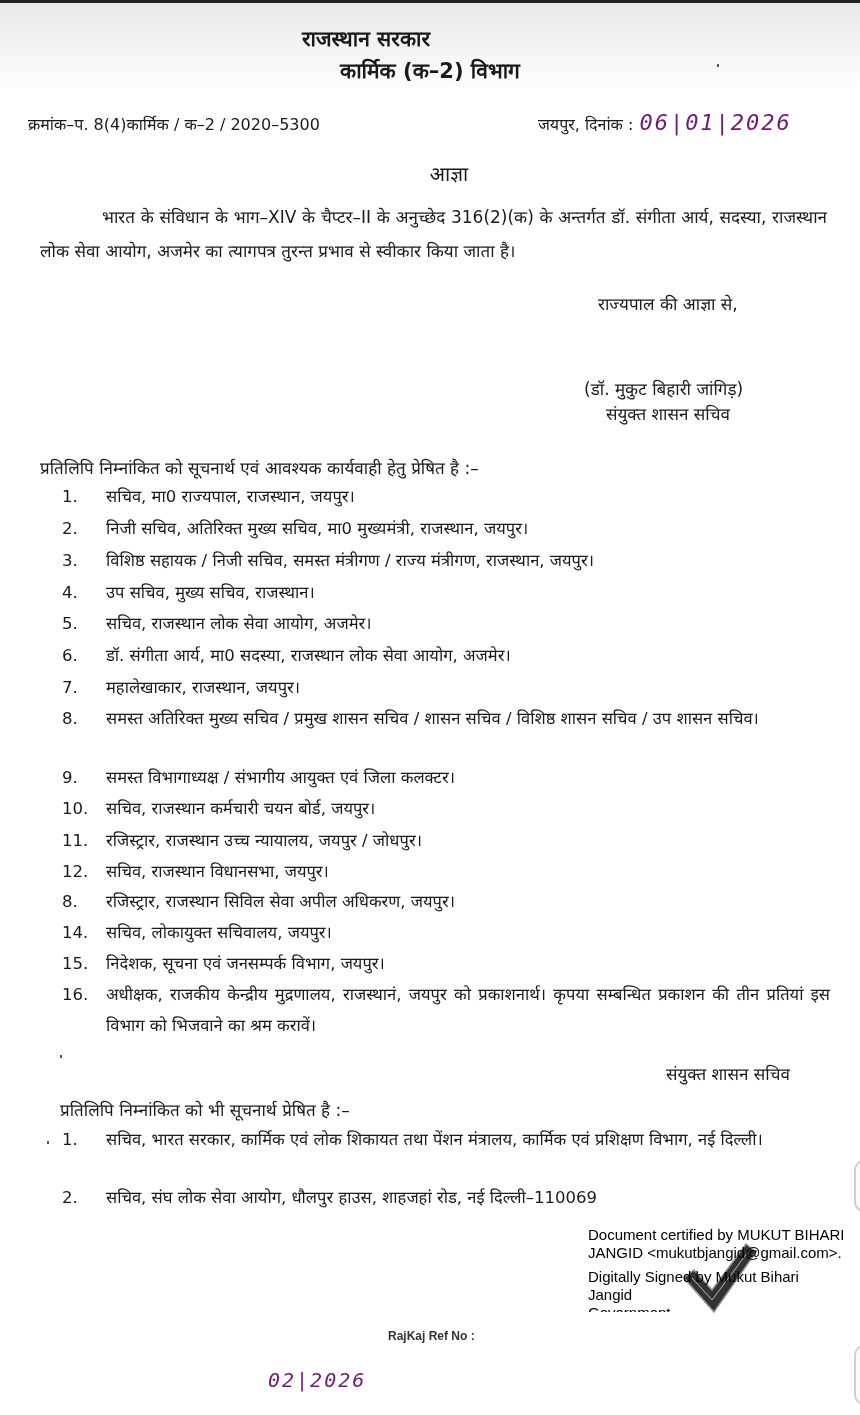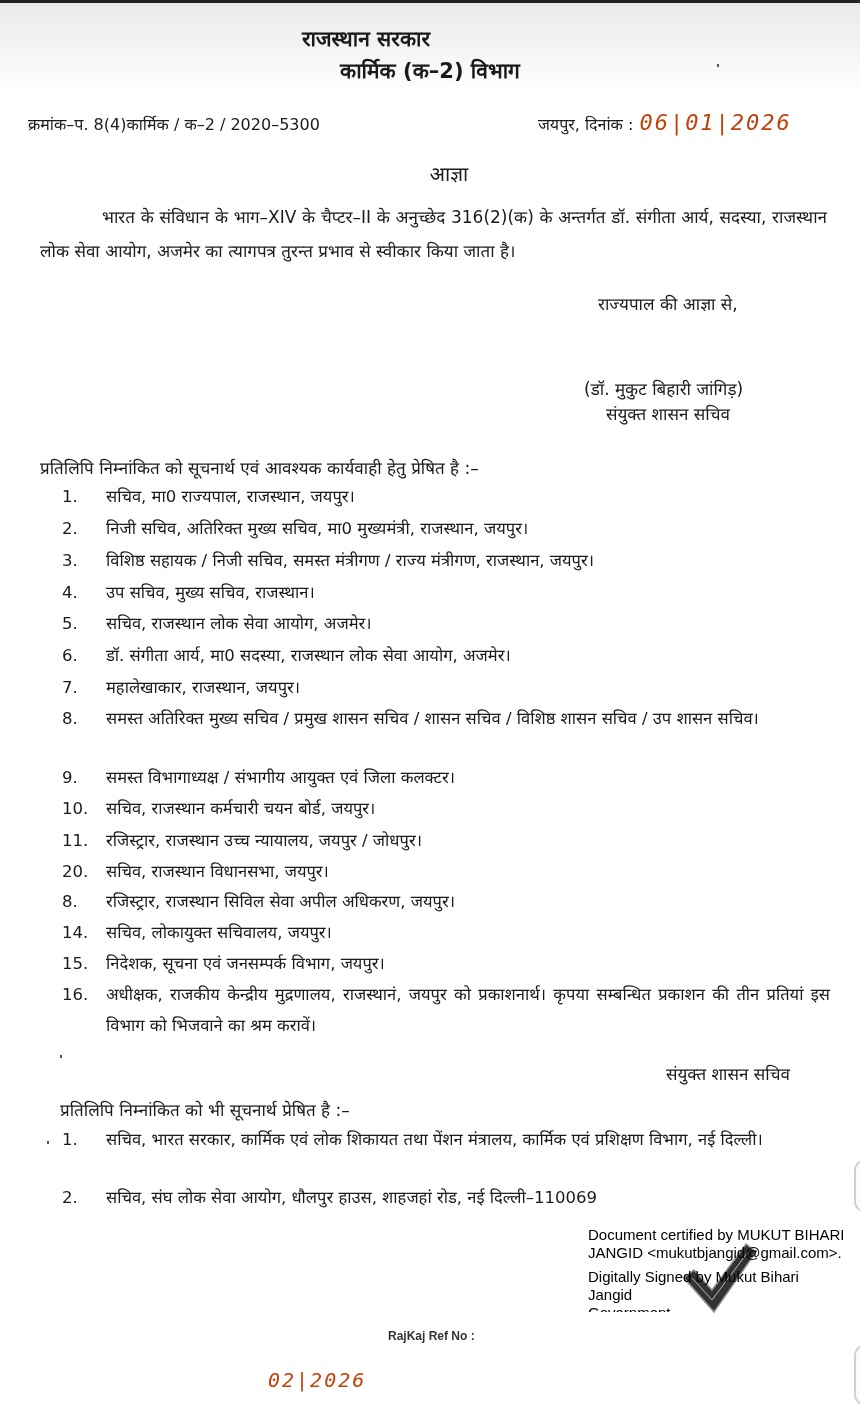--- a/index.html
+++ b/index.html
@@ -6,21 +6,21 @@
   html, body { width: 860px; height: 1415px; background: #ffffff; overflow: hidden; }
   body { position: relative; font-family: "Liberation Sans", "DejaVu Sans", sans-serif; color: #1a1a1a; }
   .topbar { position: absolute; left: 0; top: 0; width: 860px; height: 3px; background: #222222; }
   .topfade { position: absolute; left: 0; top: 3px; width: 860px; height: 90px;
              background: linear-gradient(#e9e9e9, #ffffff); }
   .abs { position: absolute; }
   .hd1 { left: 0; width: 732px; top: 24px; text-align: center; font-size: 21px; font-weight: bold; font-family: "DejaVu Sans", sans-serif; }
   .hd2 { left: 0; width: 860px; top: 56px; text-align: center; font-size: 21px; font-weight: bold; font-family: "DejaVu Sans", sans-serif; }
   .ref { left: 28px; top: 113px; font-size: 16px; font-family: "DejaVu Sans", sans-serif; }
   .dateline { left: 538px; top: 110px; font-size: 16px; font-family: "DejaVu Sans", sans-serif; display: flex; align-items: baseline; gap: 6px; }
-  .hand { font-family: "DejaVu Sans Mono", monospace; font-size: 22px; letter-spacing: 2px; color: #c2410c; font-style: italic; }
+  .hand { font-family: "DejaVu Sans Mono", monospace; font-size: 22px; letter-spacing: 2px; color: #701a75; font-style: italic; }
   .order-title { left: 0; width: 860px; top: 160px; text-align: center; font-size: 20px; font-weight: normal; font-family: "DejaVu Sans", sans-serif; margin-left: 19px; }
   .para { left: 40px; top: 200px; width: 787px; font-size: 17px; line-height: 34px; text-align: justify; text-indent: 62px; font-family: "DejaVu Sans", sans-serif; }
   .order-by { left: 598px; top: 292px; font-size: 17px; font-family: "DejaVu Sans", sans-serif; }
   .sig1 { left: 584px; top: 377px; font-size: 17px; font-family: "DejaVu Sans", sans-serif; }
   .sig2 { left: 606px; top: 402px; font-size: 17px; font-family: "DejaVu Sans", sans-serif; }
   .copy-head { left: 40px; top: 456px; font-size: 17px; font-family: "DejaVu Sans", sans-serif; }
   .list { left: 40px; width: 790px; font-size: 16.5px; font-family: "DejaVu Sans", sans-serif; }
   .li { position: absolute; left: 0; width: 790px; line-height: 31px; }
   .li .num { position: absolute; left: 22px; top: 0; }
   .li .txt { position: absolute; left: 66px; width: 724px; text-align: justify; }
@@ -97,21 +97,21 @@
     </div>
   <div class="li" style="top:793px">
       <span class="num">10.</span>
       <span class="txt">सचिव, राजस्थान कर्मचारी चयन बोर्ड, जयपुर।</span>
     </div>
   <div class="li" style="top:825px">
       <span class="num">11.</span>
       <span class="txt">रजिस्ट्रार, राजस्थान उच्च न्यायालय, जयपुर / जोधपुर।</span>
     </div>
   <div class="li" style="top:856px">
-      <span class="num">20.</span>
+      <span class="num">12.</span>
       <span class="txt">सचिव, राजस्थान विधानसभा, जयपुर।</span>
     </div>
   <div class="li" style="top:886px">
       <span class="num">8.</span>
       <span class="txt">रजिस्ट्रार, राजस्थान सिविल सेवा अपील अधिकरण, जयपुर।</span>
     </div>
   <div class="li" style="top:917px">
       <span class="num">14.</span>
       <span class="txt">सचिव, लोकायुक्त सचिवालय, जयपुर।</span>
     </div>

